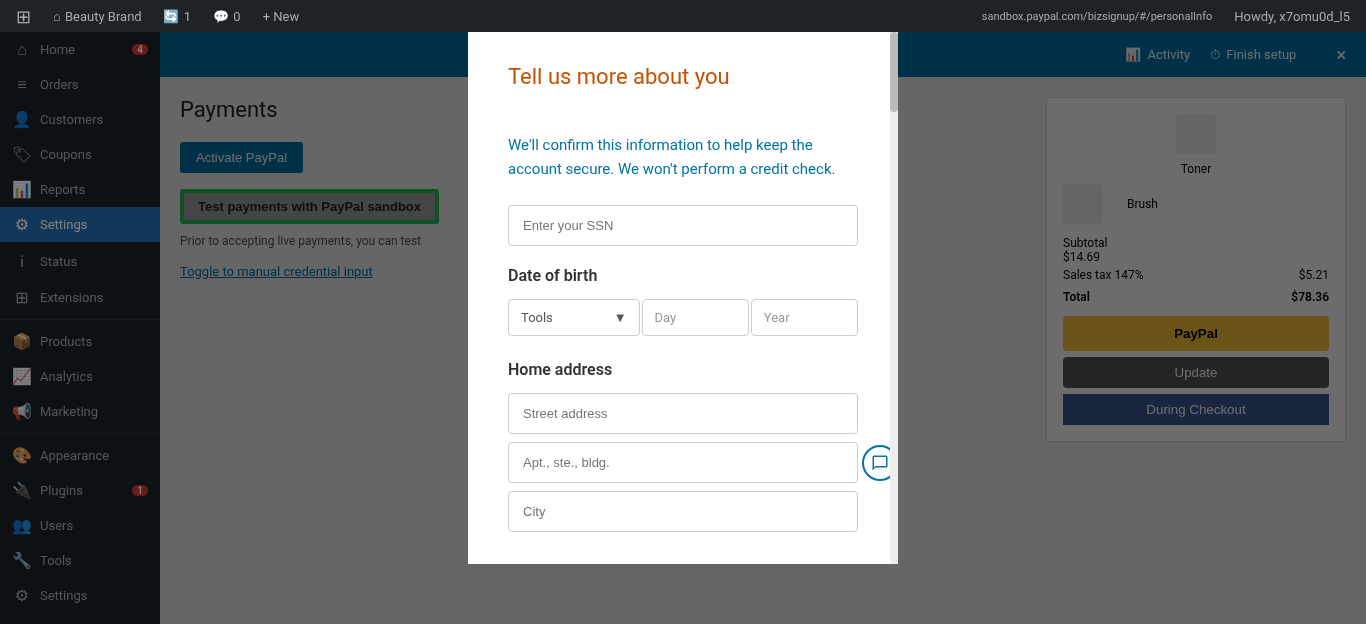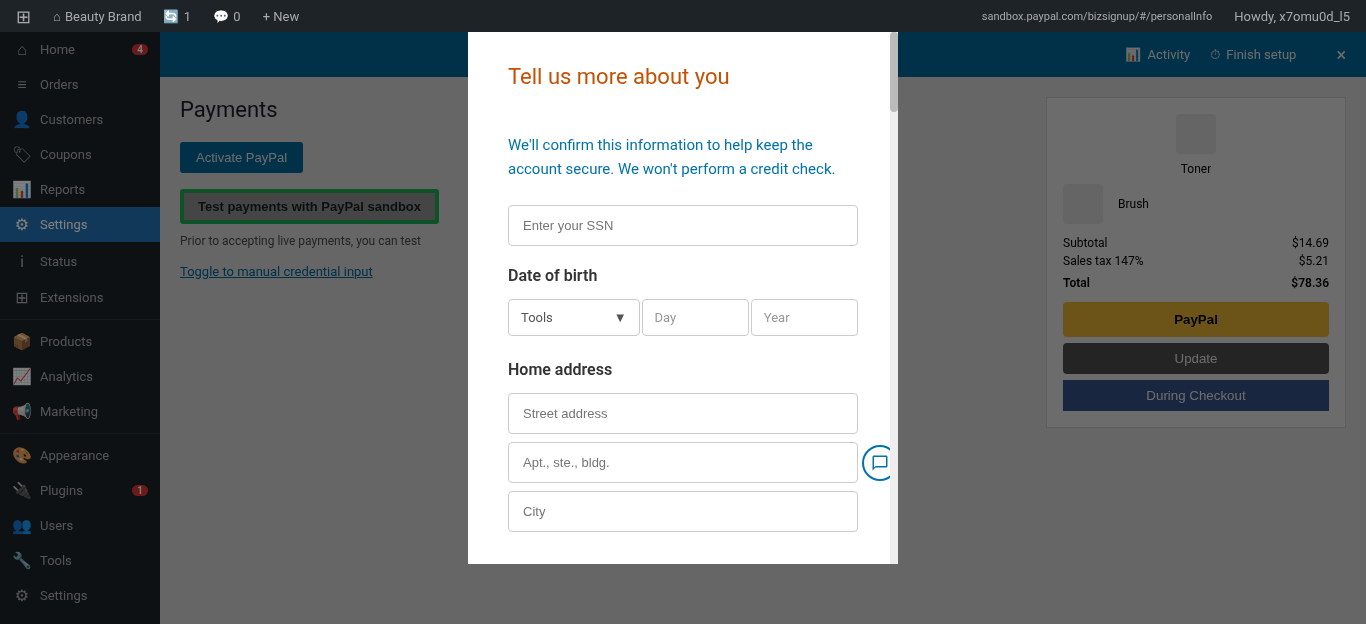--- a/index.html
+++ b/index.html
@@ -410,27 +410,27 @@
           </div>
         </div>
 
         <div class="right-panel">
           <div style="display:flex; gap:8px; align-items:center; margin-bottom:8px;flex-direction:column;">
             <div style="width:40px; height:40px; background:#eee; border-radius:4px;"></div>
             <div>
               <div style="font-size:12px;">Toner</div>
             </div>
           </div>
-          <div style="display:flex; gap:15px; align-items:center; margin-bottom:12px;">
+          <div style="display:flex; gap:24px; align-items:center; margin-bottom:12px;">
             <div style="width:40px; height:40px; background:#eee; border-radius:4px;"></div>
             <div>
               <div style="font-size:12px;">Brush</div>
             </div>
           </div>
-          <div style="display:flex; justify-content:space-between; font-size:12px; margin-bottom:4px;">
+          <div style="display:flex; justify-content:space-between; font-size:12px; margin-bottom:4px;flex-direction:column;">
             <span>Subtotal</span>
             <span>$14.69</span>
           </div>
           <div style="display:flex; justify-content:space-between; font-size:12px; margin-bottom:8px;gap:23px;">
             <span>Sales tax 147%</span>
             <span>$5.21</span>
           </div>
           <div style="display:flex; justify-content:space-between; font-weight:600; margin-bottom:12px;">
             <span>Total</span>
             <span>$78.36</span>

